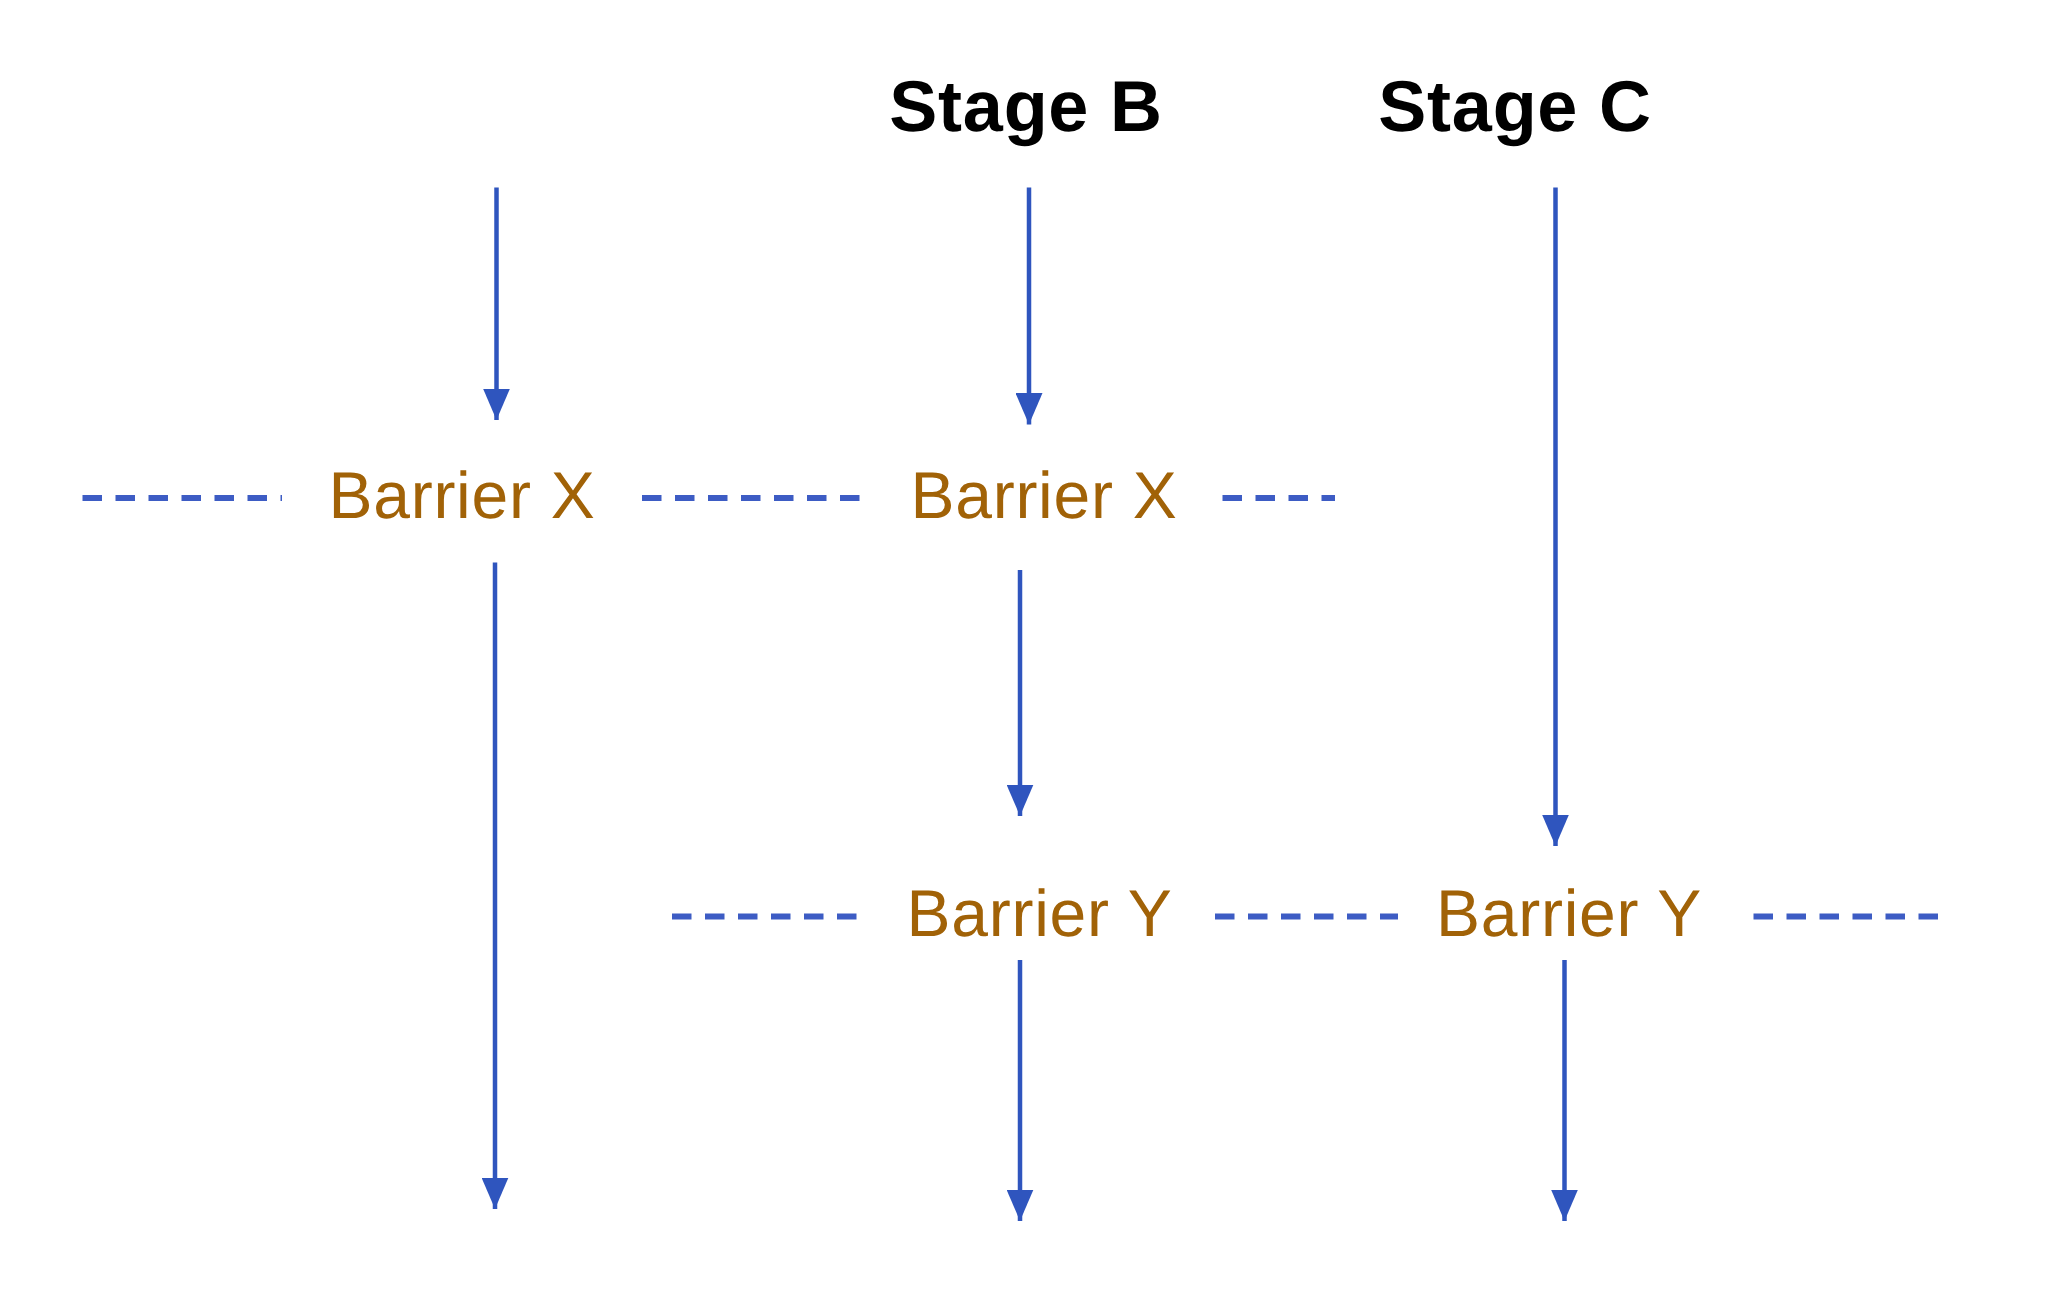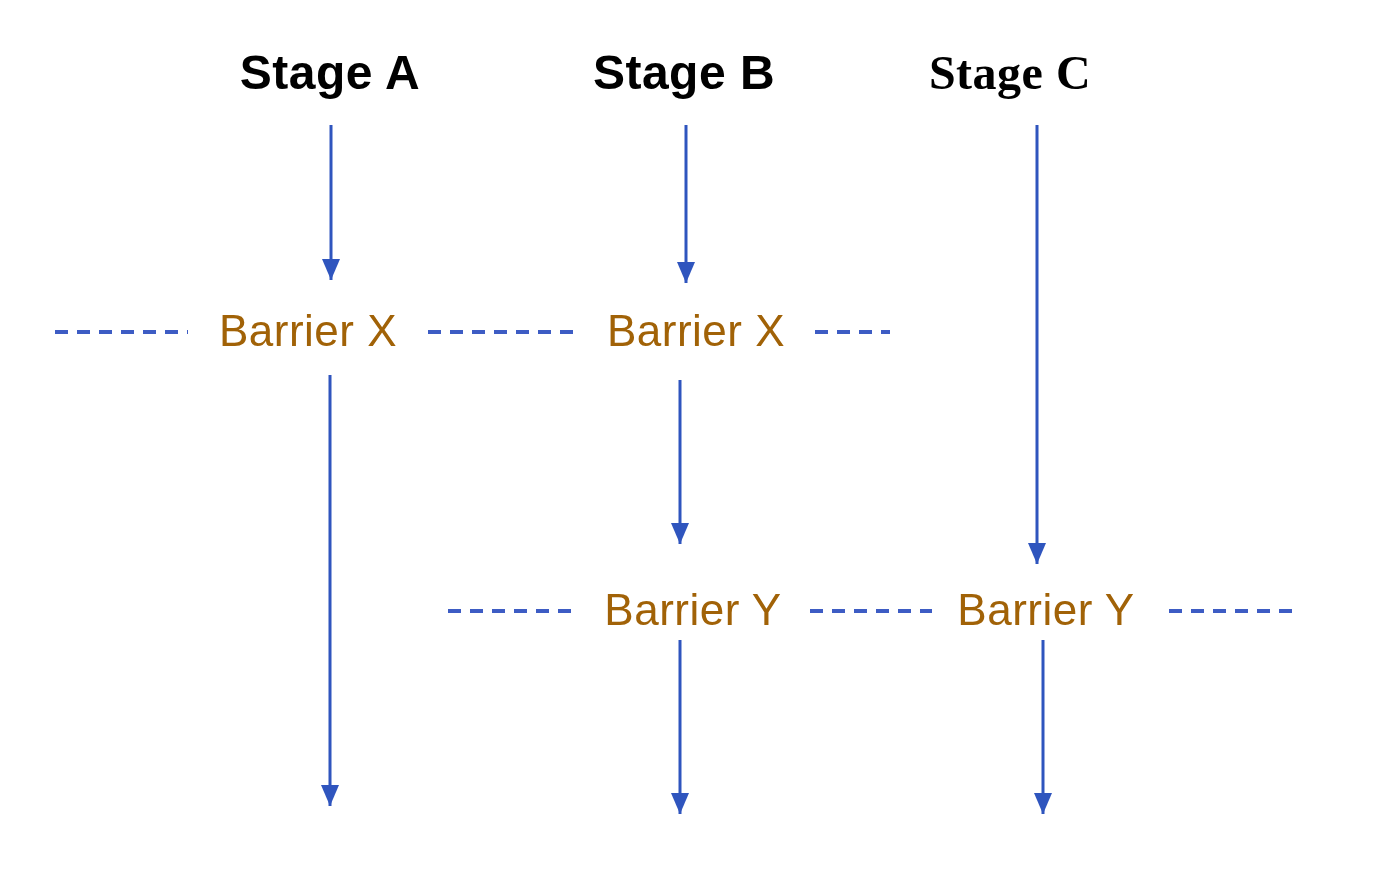--- a/index.html
+++ b/index.html
@@ -36,21 +36,21 @@
   }
   .barrier-label {
     font-size: 44px;
     font-weight: 400;
     color: #a16207;
     letter-spacing: 0.5px;
   }
   
   .stage-a { left: 330px;  top: 72px; }
   .stage-b { left: 658px;  top: 72px; margin-left: 26px; }
-  .stage-c { left: 1010px; top: 72px; font-family: Liberation Serif, serif; }
+  .stage-c { left: 1010px; top: 72px; }
   
   .barrier-x-1 { left: 308px;  top: 331px; }
   .barrier-x-2 { left: 696px;  top: 331px; }
   .barrier-y-1 { left: 693px;  top: 610px; }
   .barrier-y-2 { left: 1046px; top: 610px; }
 
   .arrow-line {
     stroke: #2f55be;
     stroke-width: 3;
     fill: none;
@@ -86,21 +86,20 @@
 
     <line class="dash-line" x1="55" y1="332" x2="188" y2="332"></line>
     <line class="dash-line" x1="428" y1="332" x2="581" y2="332"></line>
     <line class="dash-line" x1="815" y1="332" x2="890" y2="332"></line>
 
     <line class="dash-line" x1="448" y1="611" x2="576" y2="611"></line>
     <line class="dash-line" x1="810" y1="611" x2="932" y2="611"></line>
     <line class="dash-line" x1="1169" y1="611" x2="1300" y2="611"></line>
   </svg>
 
-  <div class="label stage-label stage-a">Stage A</div>
   <div class="label stage-label stage-b">Stage B</div>
   <div class="label stage-label stage-c">Stage C</div>
 
   <div class="label barrier-label barrier-x-1">Barrier X</div>
   <div class="label barrier-label barrier-x-2">Barrier X</div>
   <div class="label barrier-label barrier-y-1">Barrier Y</div>
   <div class="label barrier-label barrier-y-2">Barrier Y</div>
 
 </div>
 

